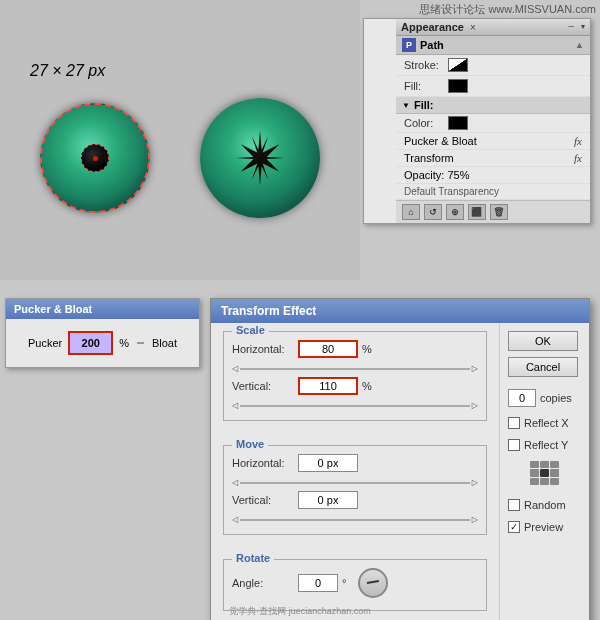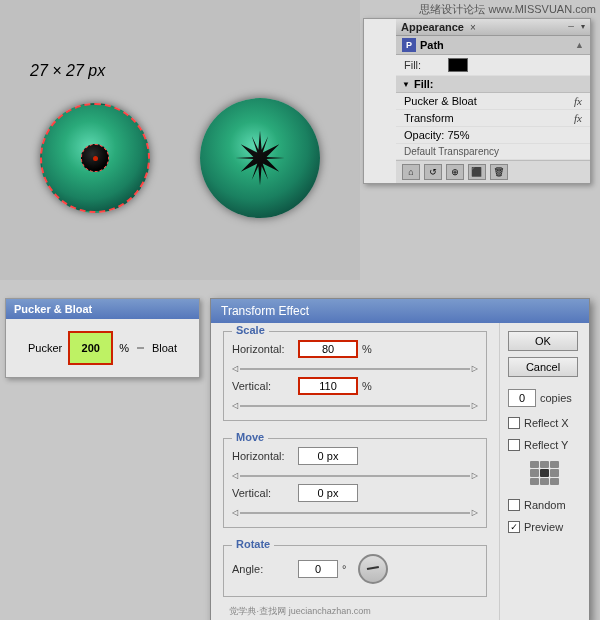--- a/index.html
+++ b/index.html
@@ -310,23 +310,23 @@
 
     .pb-body {
       padding: 12px 22px;
       display: flex;
       align-items: center;
       gap: 6px;
     }
 
     .pb-input-box {
       border: 2px solid #cc2200;
-      background: #bef264;
+      background: #c4b5fd;
       width: 45px;
-      height: 34px;
+      height: 24px;
       display: flex;
       align-items: center;
       justify-content: center;
       font-size: 11px;
       font-weight: bold;
     }
 
     .pb-slider-line {
       flex: 1;
       height: 2px;
@@ -343,21 +343,21 @@
       width: 380px;
       background: #e8e8e8;
       border: 1px solid #888;
       box-shadow: 3px 3px 8px rgba(0,0,0,0.4);
     }
 
     .transform-titlebar {
       background: linear-gradient(to bottom, #7a9acc, #5577bb);
       padding: 5px 10px;
       color: white;
-      font-weight: normal;
+      font-weight: bold;
       font-size: 12px;
     }
 
     .transform-body {
       display: flex;
       gap: 0;
     }
 
     .transform-left {
       flex: 1;
@@ -368,21 +368,21 @@
       width: 90px;
       padding: 8px 8px;
       display: flex;
       flex-direction: column;
       gap: 6px;
       border-left: 1px solid #ccc;
     }
 
     .section-group {
       border: 1px solid #aaa;
-      margin-bottom: 17px;
+      margin-bottom: 24px;
       position: relative;
       padding: 8px 8px 6px;
     }
 
     .section-legend {
       position: absolute;
       top: -8px;
       left: 8px;
       background: #e8e8e8;
       padding: 0 4px;
@@ -591,31 +591,39 @@
     <span class="panel-minimize-btn">─</span>
     <span class="panel-collapse-btn">▾</span>
   </div>
 
   <div class="panel-section-header">
     <div class="panel-icon-box">P</div>
     <span style="font-weight:bold;">Path</span>
     <span style="margin-left:auto;font-size:9px;color:#666;">▲</span>
   </div>
 
+  <div class="panel-row">
+    <span class="panel-label">Stroke:</span>
+    <span class="panel-swatch swatch-stroke"></span>
+  </div>
 
   <div class="panel-row">
     <span class="panel-label">Fill:</span>
     <span class="panel-swatch swatch-black"></span>
   </div>
 
   <div class="fill-section-label">
     <span class="collapse-tri">▼</span>
     <span>Fill:</span>
   </div>
 
+  <div class="panel-fill-row">
+    <span class="panel-label">Color:</span>
+    <span class="panel-swatch swatch-black"></span>
+  </div>
 
   <div class="panel-fill-row">
     <span>Pucker &amp; Bloat</span>
     <span class="fx-label">fx</span>
   </div>
 
   <div class="panel-fill-row">
     <span>Transform</span>
     <span class="fx-label">fx</span>
   </div>

